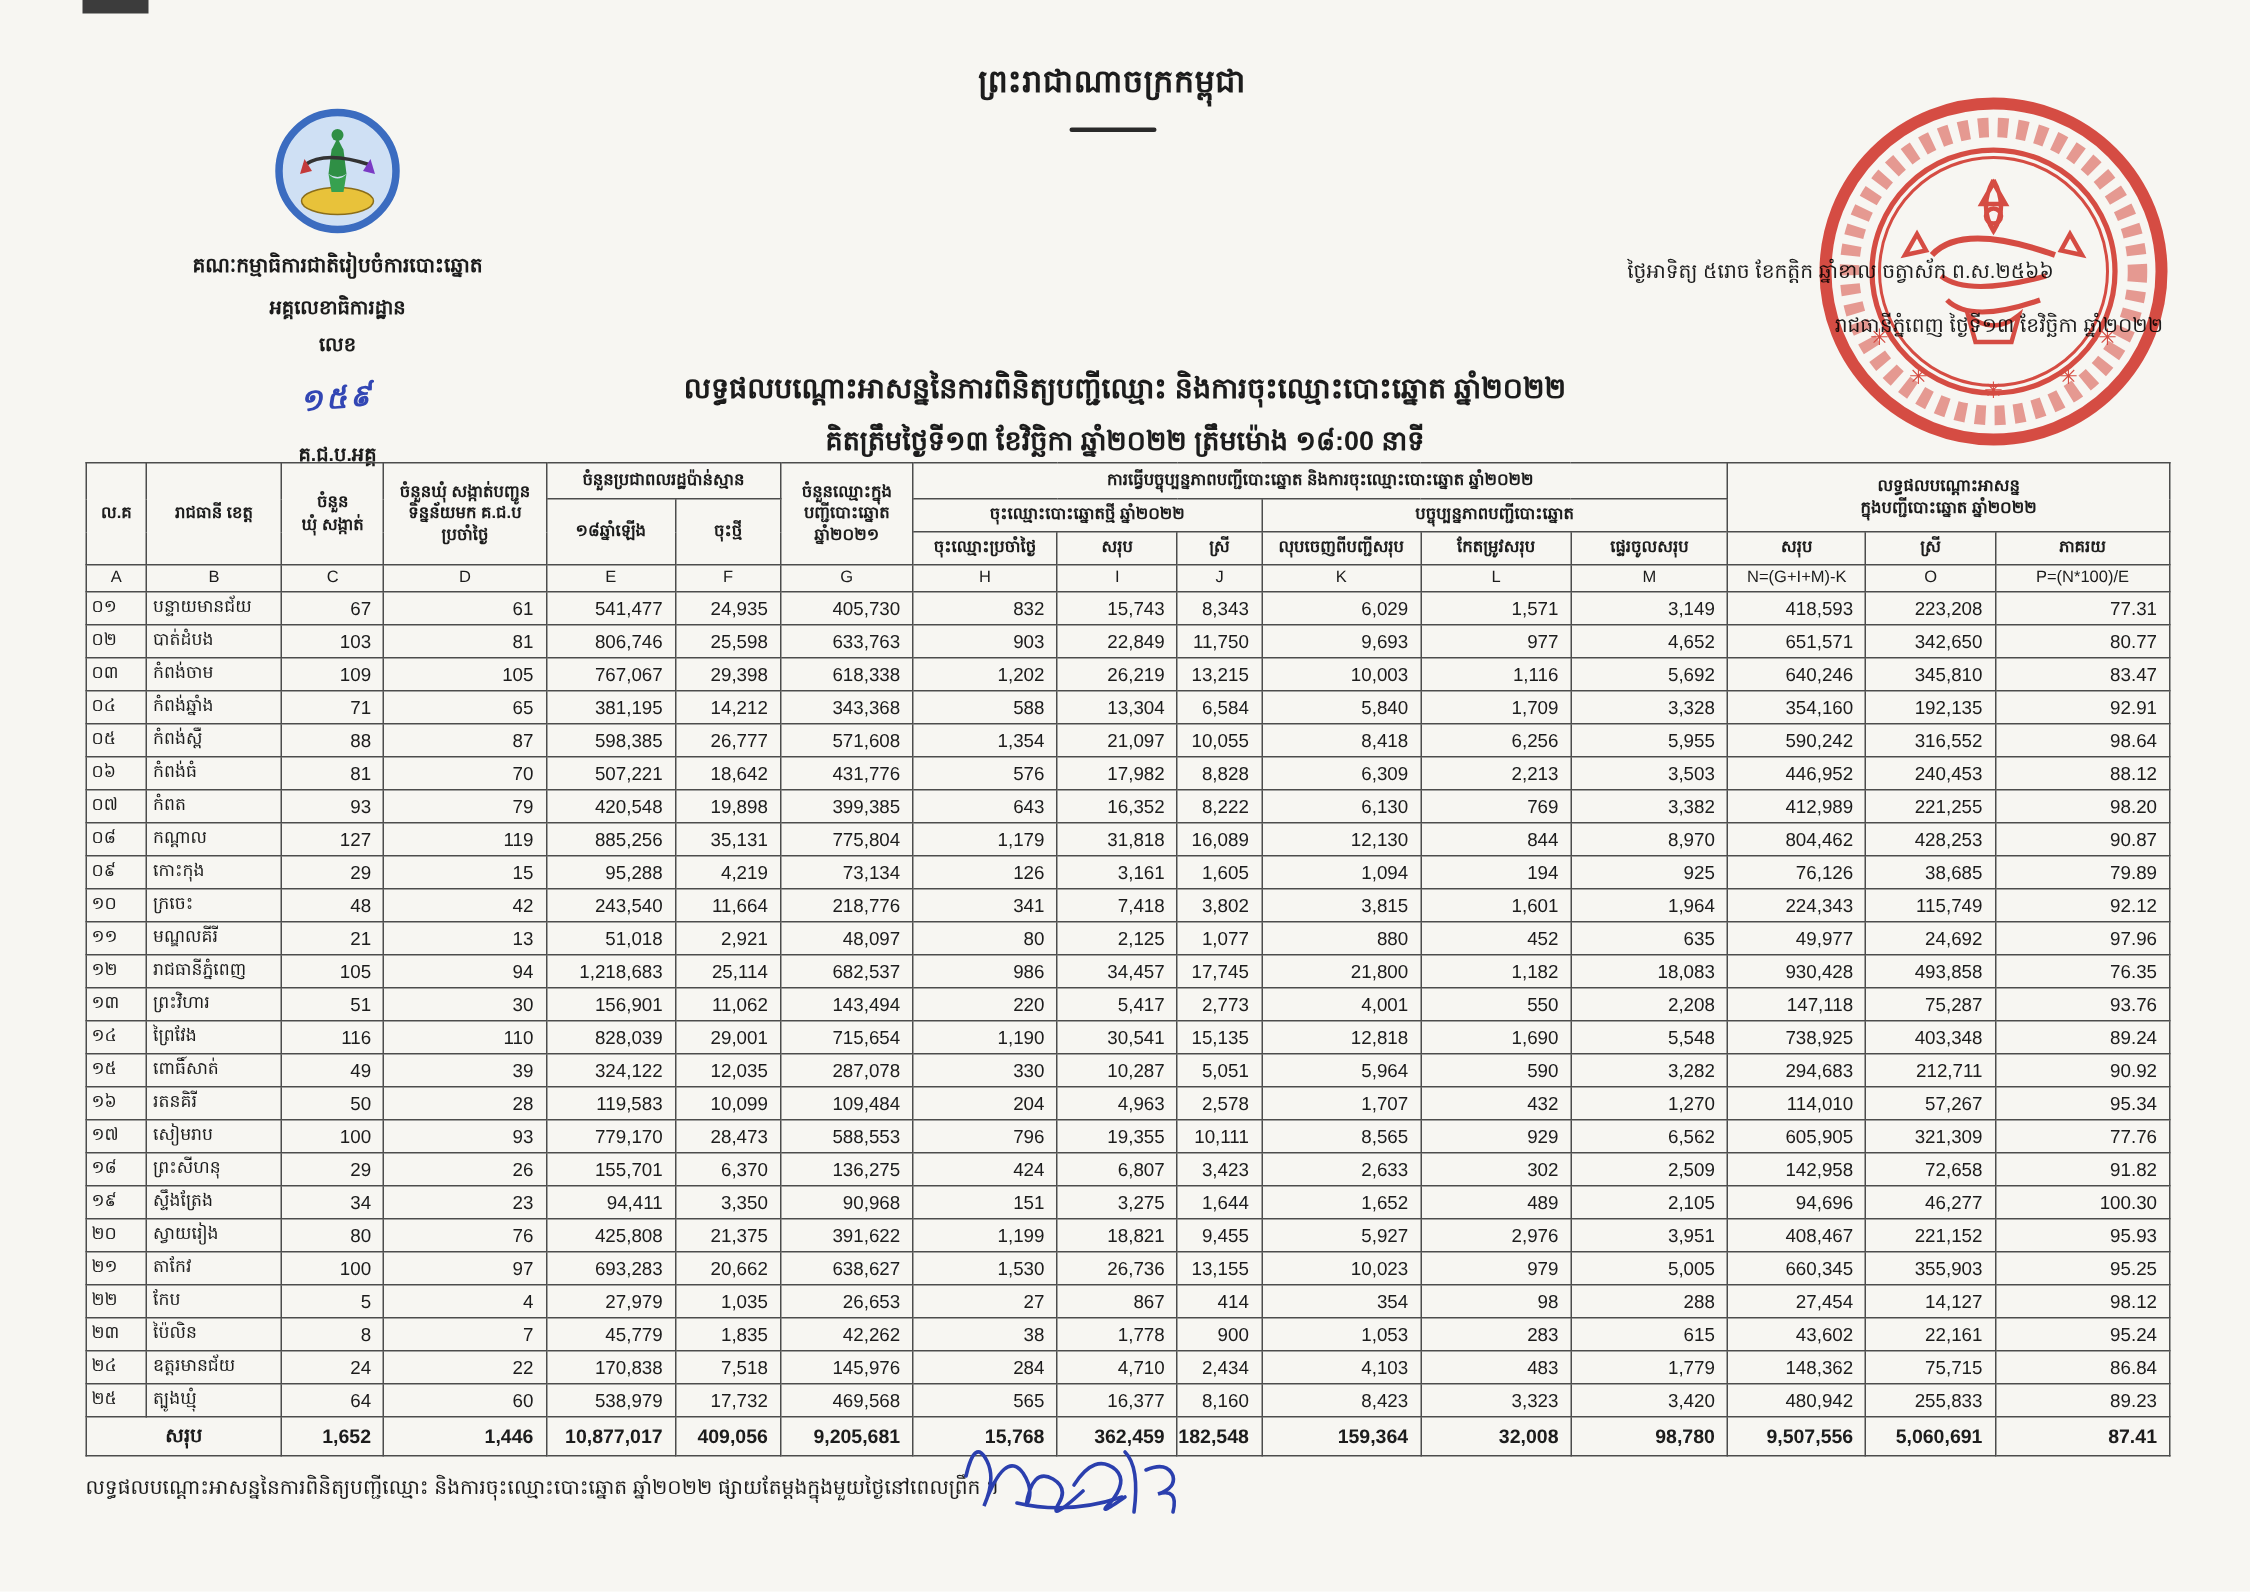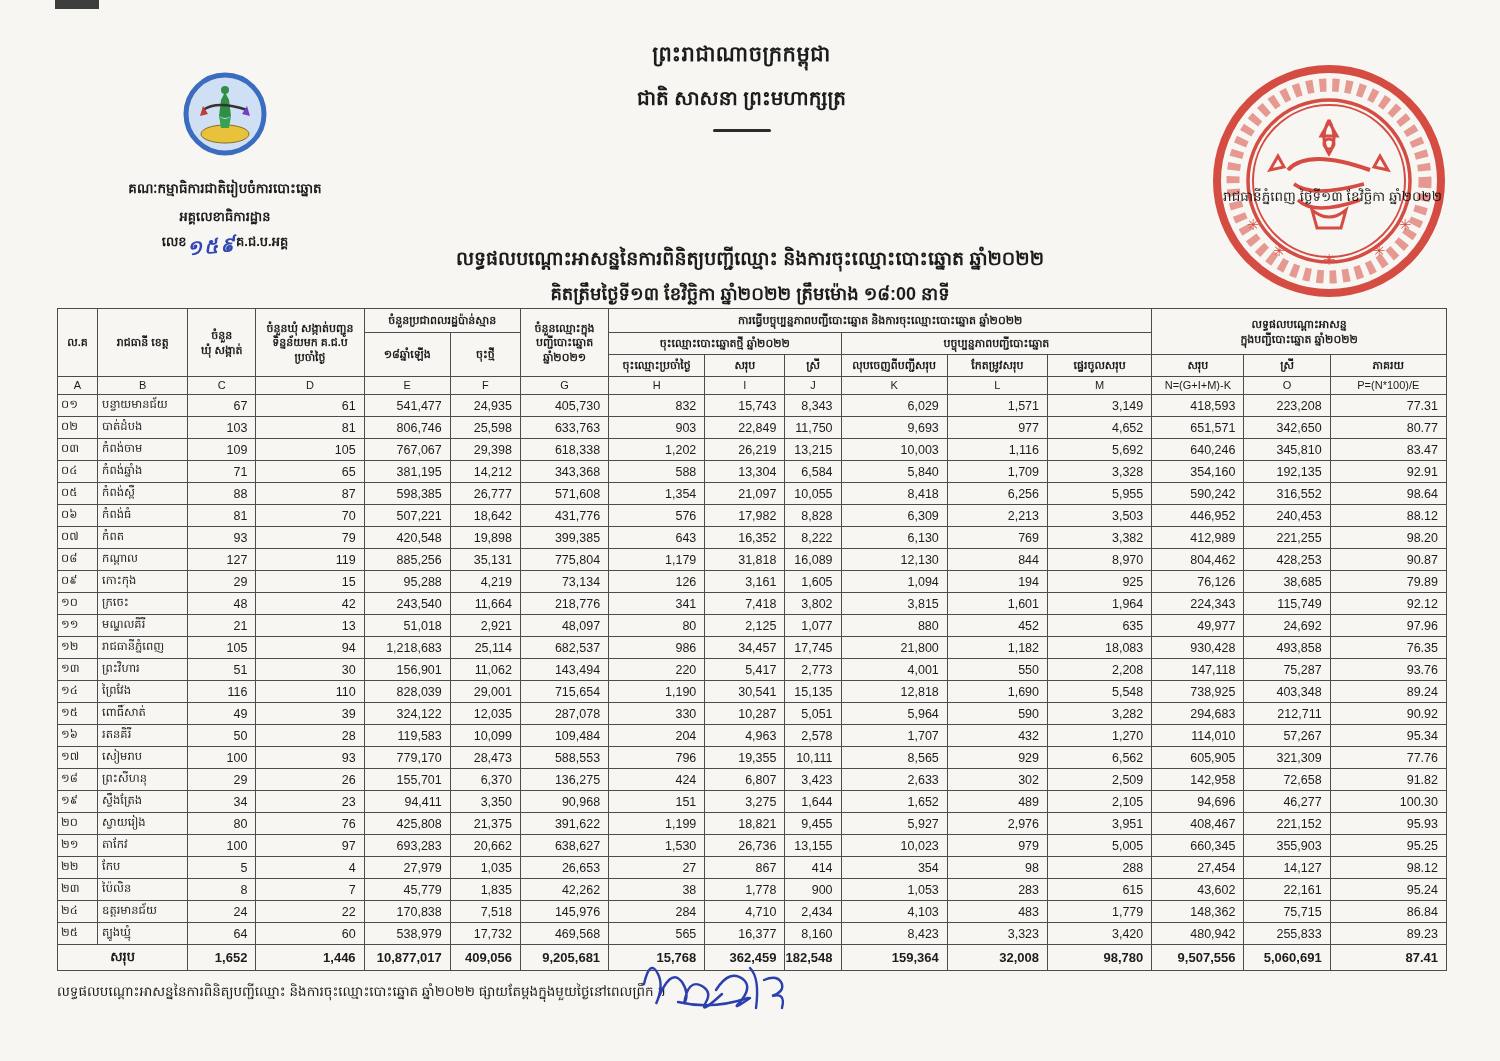--- a/index.html
+++ b/index.html
@@ -8,23 +8,23 @@
   .scan-artifact { position:absolute; left:55px; top:0; width:44px; height:9px; background:#3c3c3c; }
 
   
   .kingdom { position:absolute; left:0; right:17px; top:40px; text-align:center; }
   .kingdom .l1 { font-size:21px; font-weight:bold; letter-spacing:.5px; }
   .kingdom .l2 { font-size:20px; font-weight:bold; margin-top:14px; }
   .kingdom .divider { width:58px; height:3px; background:#2a2a2a; border-radius:2px; margin:14px auto 0; }
 
   .org-block { position:absolute; left:70px; top:72px; width:310px; text-align:center; }
   .org-logo { width:84px; height:84px; margin:0 auto; }
-  .org-name { font-size:13.5px; font-weight:bold; margin-top:24px; }
+  .org-name { font-size:13.5px; font-weight:bold; margin-top:12px; }
   .org-dept { font-size:13px; font-weight:bold; margin-top:8px; }
-  .doc-no { font-size:13px; font-weight:bold; margin-top:6px; display:flex; justify-content:center; align-items:flex-start; gap:0; }
+  .doc-no { font-size:13px; font-weight:bold; margin-top:6px; display:flex; justify-content:center; align-items:center; gap:12px;flex-direction:column; }
   .doc-no .hand { color:#3246b4; font-size:20px; font-style:italic; transform:rotate(-5deg); font-weight:bold; letter-spacing:2px; }
 
   .date-block { position:absolute; right:58px; top:172px; width:430px; text-align:center; font-size:13.5px; }
   .date-block .d2 { margin-top:16px;text-align:right; }
 
   .stamp { position:absolute; left:1208px; top:60px; width:242px; height:242px; mix-blend-mode:multiply; opacity:.88; }
 
   .doc-title { position:absolute; left:0; right:0; top:246px; text-align:center; }
   .doc-title .t1 { font-size:19px; font-weight:bold; }
   .doc-title .t2 { font-size:18px; font-weight:bold; margin-top:8px; }
@@ -50,21 +50,20 @@
   .signature { position:absolute; left:638px; top:950px; width:150px; height:68px; }
 </style>
 </head>
 <body>
 
 <div class="page">
   <div class="scan-artifact"></div>
 
   <div class="kingdom">
     <div class="l1">ព្រះរាជាណាចក្រកម្ពុជា</div>
-    <div class="l2">ជាតិ សាសនា ព្រះមហាក្សត្រ</div>
     <div class="divider"></div>
   </div>
 
   <div class="org-block">
     <div class="org-logo">
       <svg viewBox="0 0 84 84" width="84" height="84">
         <circle cx="42" cy="42" r="39" fill="#cfe0f4" stroke="#3b6cc0" stroke-width="5"></circle>
         <ellipse cx="42" cy="62" rx="24" ry="9" fill="#e8c23a" stroke="#8a6d1a" stroke-width="1"></ellipse>
         <path d="M42 20 l-4 8 8 0 z" fill="#2f8f45"></path>
         <path d="M38 28 q4 -6 8 0 l2 16 q-6 4 -12 0 z" fill="#2f8f45"></path>
@@ -78,20 +77,21 @@
     <div class="org-name">គណៈកម្មាធិការជាតិរៀបចំការបោះឆ្នោត</div>
     <div class="org-dept">អគ្គលេខាធិការដ្ឋាន</div>
     <div class="doc-no">
       <span>លេខ</span>
       <span class="hand">១៥៩</span>
       <span>គ.ជ.ប.អគ្គ</span>
     </div>
   </div>
 
   <div class="date-block">
+    <div class="d1">ថ្ងៃអាទិត្យ ៥រោច ខែកត្តិក ឆ្នាំខាល ចត្វាស័ក ព.ស.២៥៦៦</div>
     <div class="d2">រាជធានីភ្នំពេញ ថ្ងៃទី១៣ ខែវិច្ឆិកា ឆ្នាំ២០២២</div>
   </div>
 
   <div class="stamp">
     <svg viewBox="0 0 242 242" width="242" height="242">
       <g stroke="#d8362c" fill="none">
         <circle cx="121" cy="121" r="112" stroke-width="8"></circle>
         <circle cx="121" cy="121" r="96" stroke-width="13" stroke-dasharray="7 6" opacity="0.55"></circle>
         <circle cx="121" cy="121" r="81" stroke-width="3.5"></circle>
         <circle cx="121" cy="121" r="76" stroke-width="2"></circle>

